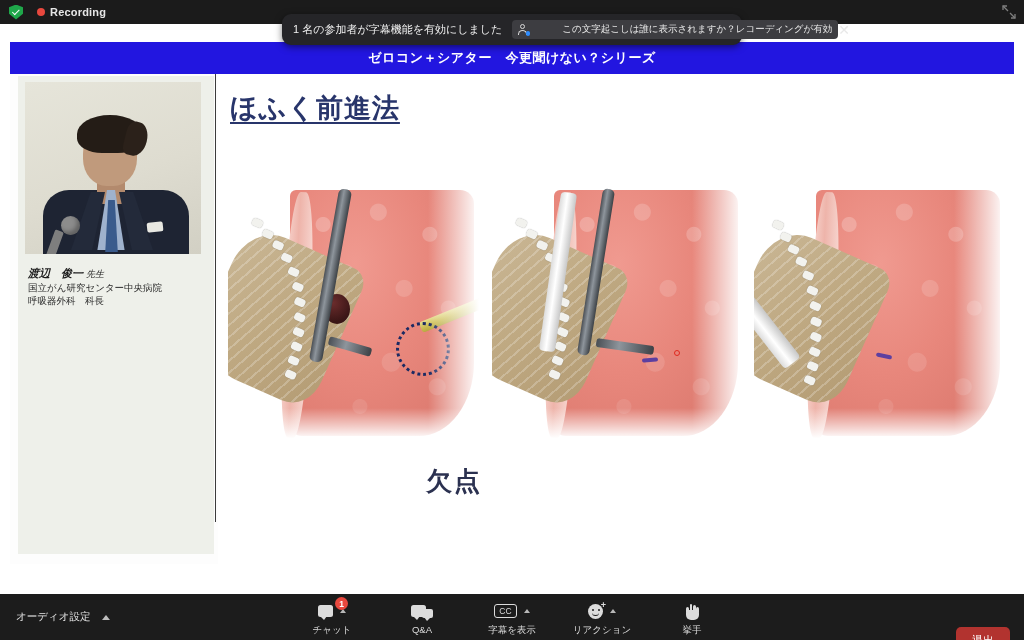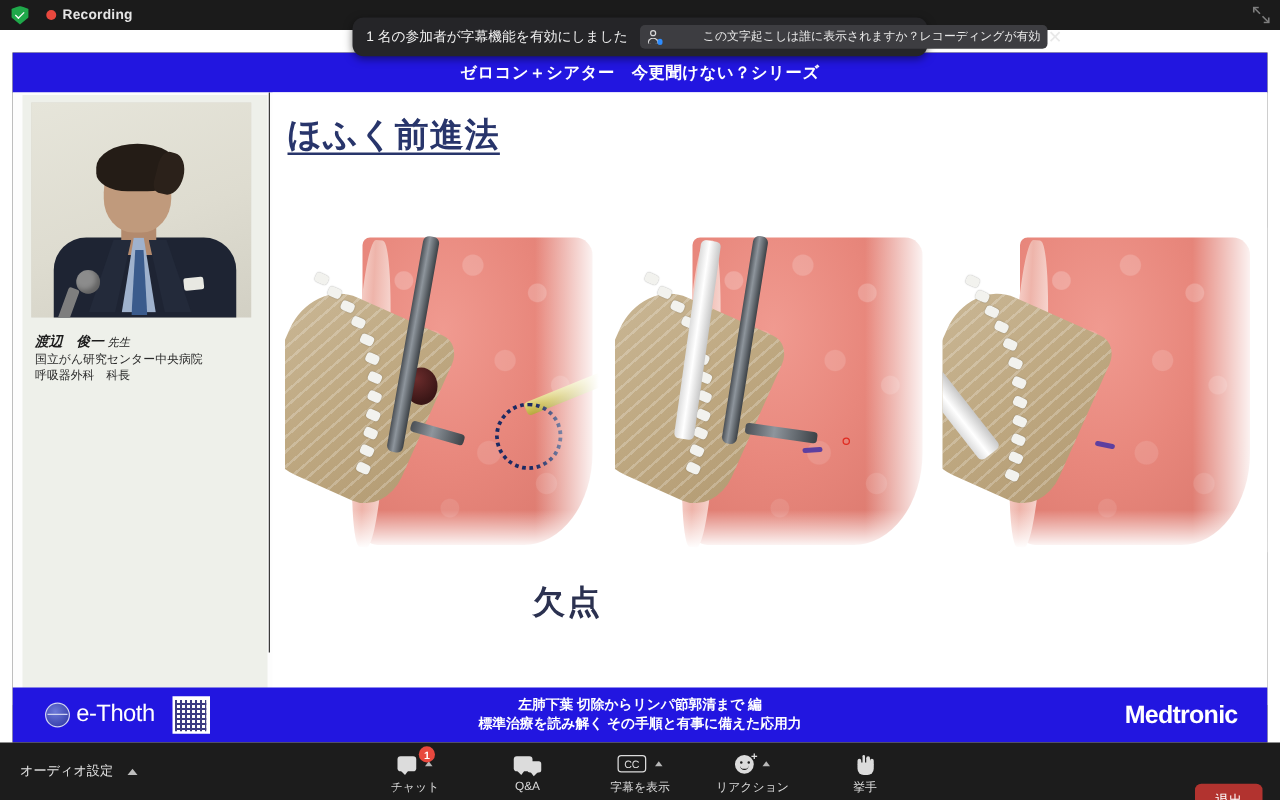--- a/index.html
+++ b/index.html
@@ -599,34 +599,20 @@
               <div class="lung-fade"></div>
               <div class="lung-fade-b"></div>
             </div>
 
           </div>
 
           <div class="kekkten">欠点</div>
         </div>
       </div>
 
-      <div class="slide-footer">
-        <div class="logo-wrap">
-          <div class="logo-globe"></div>
-          <div class="logo-text">e-Thoth</div>
-          <div class="qr">
-              <div class="qr-inner"></div>
-            </div>
-        </div>
-        <div class="footer-center">
-          <div>左肺下葉 切除からリンパ節郭清まで 編</div>
-          <div>標準治療を読み解く その手順と有事に備えた応用力</div>
-        </div>
-        <div class="medtronic">Medtronic</div>
-      </div>
 
     </div>
   </div>
 
   <div class="controlbar">
 
     <div class="audio-settings">
       <span>オーディオ設定</span>
       <span class="caret-up"></span>
     </div>

